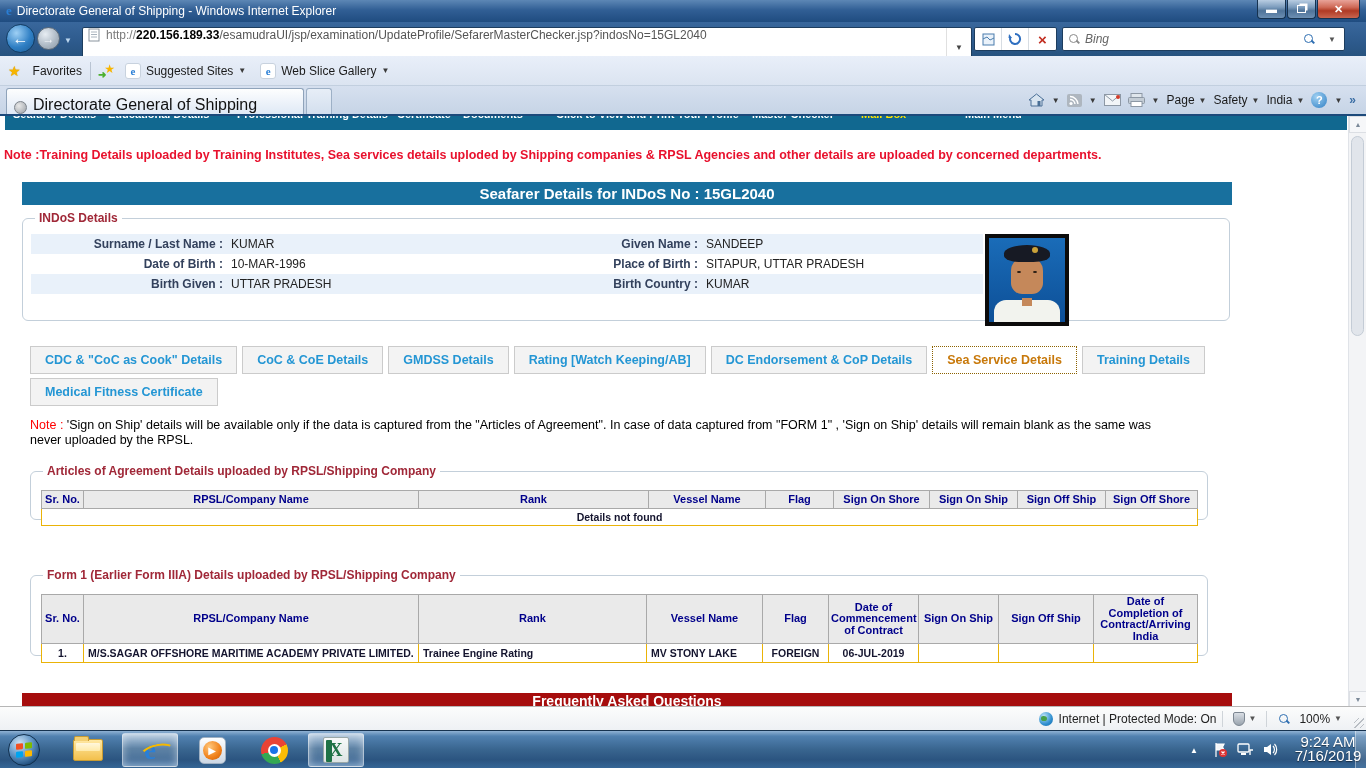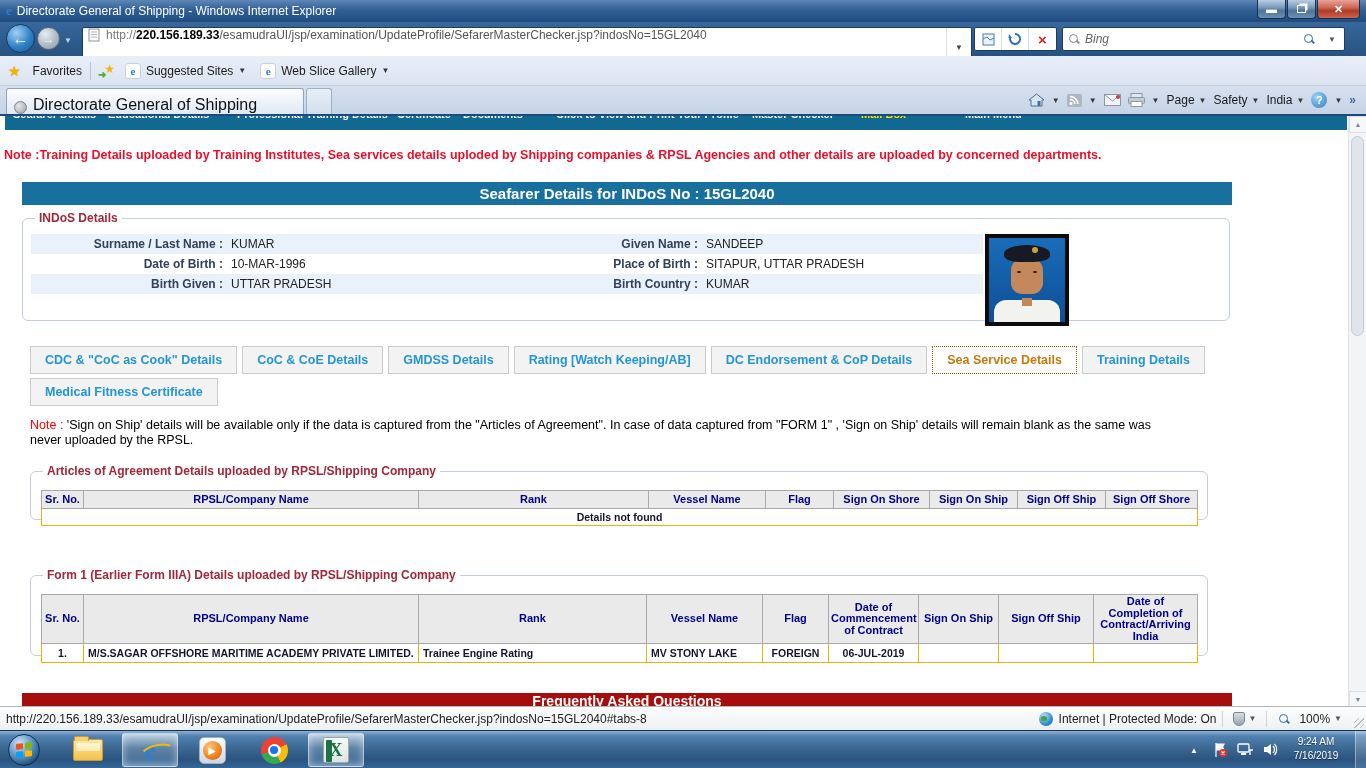--- a/index.html
+++ b/index.html
@@ -164,21 +164,21 @@
   .chrome{position:relative;width:27px;height:27px;border-radius:50%;
     background:conic-gradient(from -45deg,#ea4335 0 30%,#fbbc05 0 55%,#34a853 0 83%,#ea4335 0 100%)}
   .chrome::before{content:"";position:absolute;left:7px;top:7px;width:13px;height:13px;border-radius:50%;background:#fff}
   .chrome::after{content:"";position:absolute;left:9.5px;top:9.5px;width:8px;height:8px;border-radius:50%;background:#1a73e8}
   .excel{position:relative;width:26px;height:26px;background:linear-gradient(180deg,#f7f9f9,#dde4e4);border:1px solid #9aa8a8;border-radius:2px;display:flex;align-items:center;justify-content:center}
   .excel .x{color:#1f7246;font-weight:bold;font-size:18px;font-family:"Liberation Serif",serif}
   .excel::before{content:"";position:absolute;left:2px;top:2px;width:6px;height:22px;background:#1f7246;border-radius:1px}
   .tray{position:absolute;right:0;top:0;height:38px}
   .tray .hid{position:absolute;right:168px;top:15px;color:#fff;font-size:8px}
   .tray svg{position:absolute;top:11px}
-  .clock{position:absolute;right:12px;top:4px;width:76px;color:#fff;font-size:10px;text-align:center;line-height:14px;text-shadow:0 1px 1px rgba(0,0,0,.5)}
+  .clock{position:absolute;right:0;top:4px;width:76px;color:#fff;font-size:15px;text-align:center;line-height:14px;text-shadow:0 1px 1px rgba(0,0,0,.5)}
   .showdesk{position:absolute;right:0;top:0;width:11px;height:38px;border-left:1px solid rgba(255,255,255,.4);background:linear-gradient(180deg,rgba(255,255,255,.25),rgba(255,255,255,.08))}
 </style>
 </head>
 <body>
 
 <div class="screen">
 
   <div class="titlebar">
     <span class="ie-e ie-ico">e</span>
     <span>Directorate General of Shipping - Windows Internet Explorer</span>
@@ -451,21 +451,20 @@
     <div class="faqbar">Frequently Asked Questions</div>
 
     <div class="vscroll">
       <div class="vs-arrow" style="top:0">▲</div>
       <div class="vs-thumb"></div>
       <div class="vs-arrow" style="bottom:0;top:auto">▼</div>
     </div>
   </div>
 
   <div class="statusbar">
-    <span class="surl">http://220.156.189.33/esamudraUI/jsp/examination/UpdateProfile/SefarerMasterChecker.jsp?indosNo=15GL2040#tabs-8</span>
     <span class="zone">
       <span class="globe"></span>
       <span>Internet | Protected Mode: On</span>
     </span>
     <span class="ssep"></span>
     <span class="shieldwrap">
       <span class="shield"></span>
       <span class="tiny-caret">▼</span>
     </span>
     <span class="ssep"></span>

